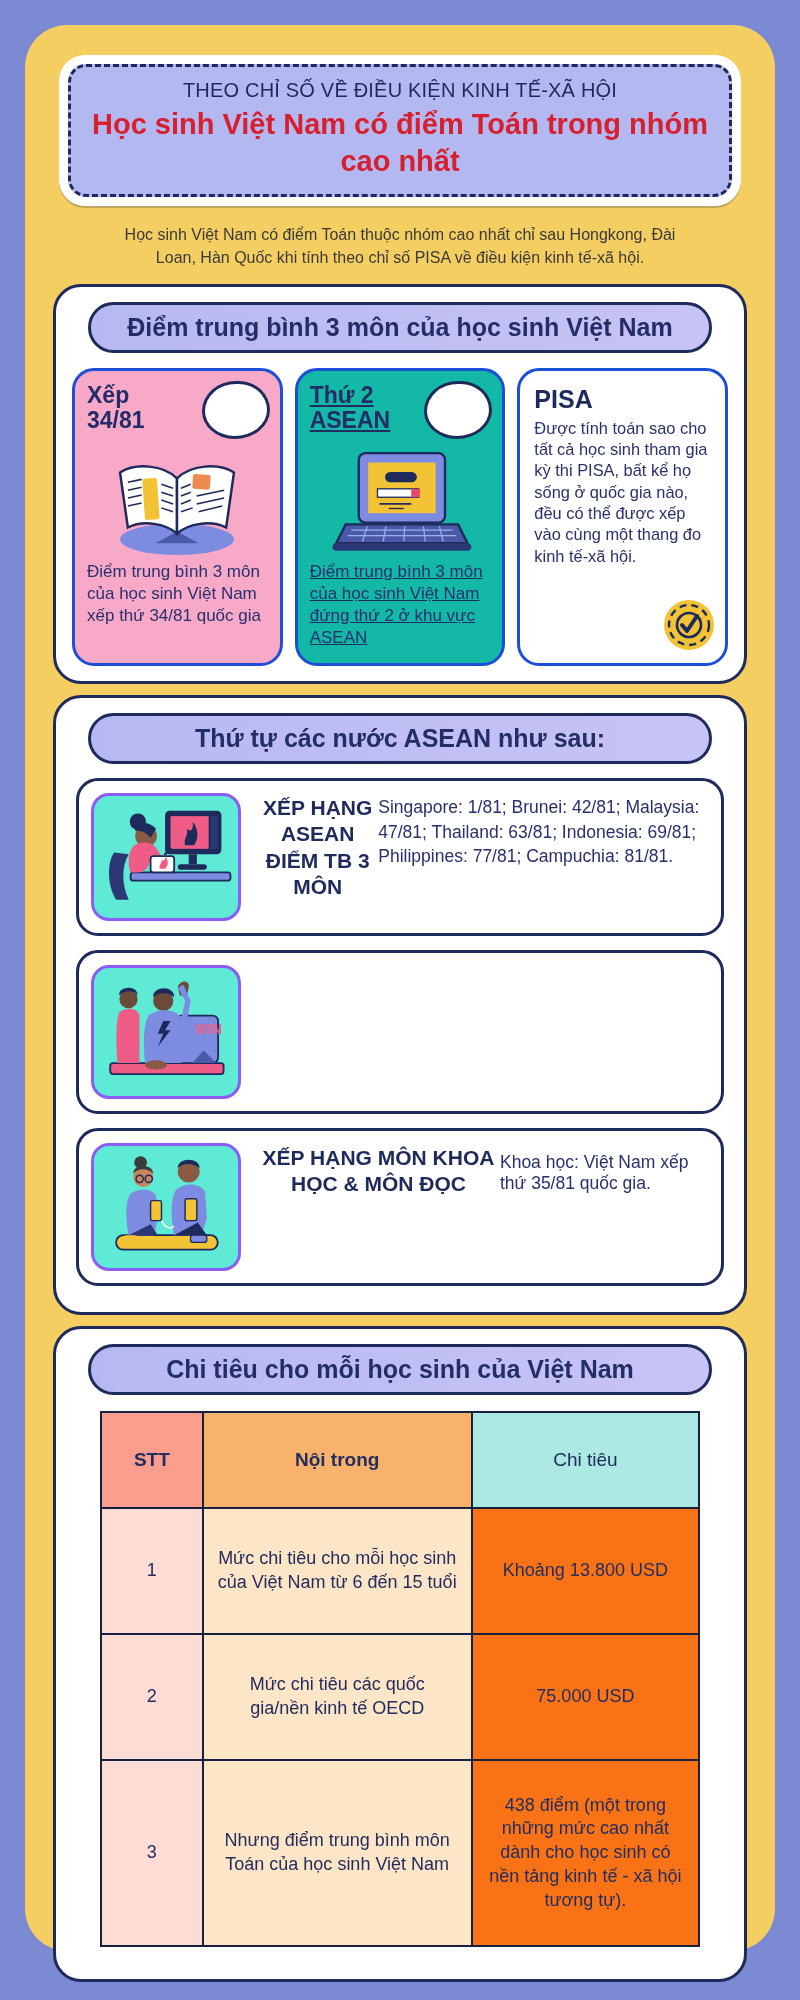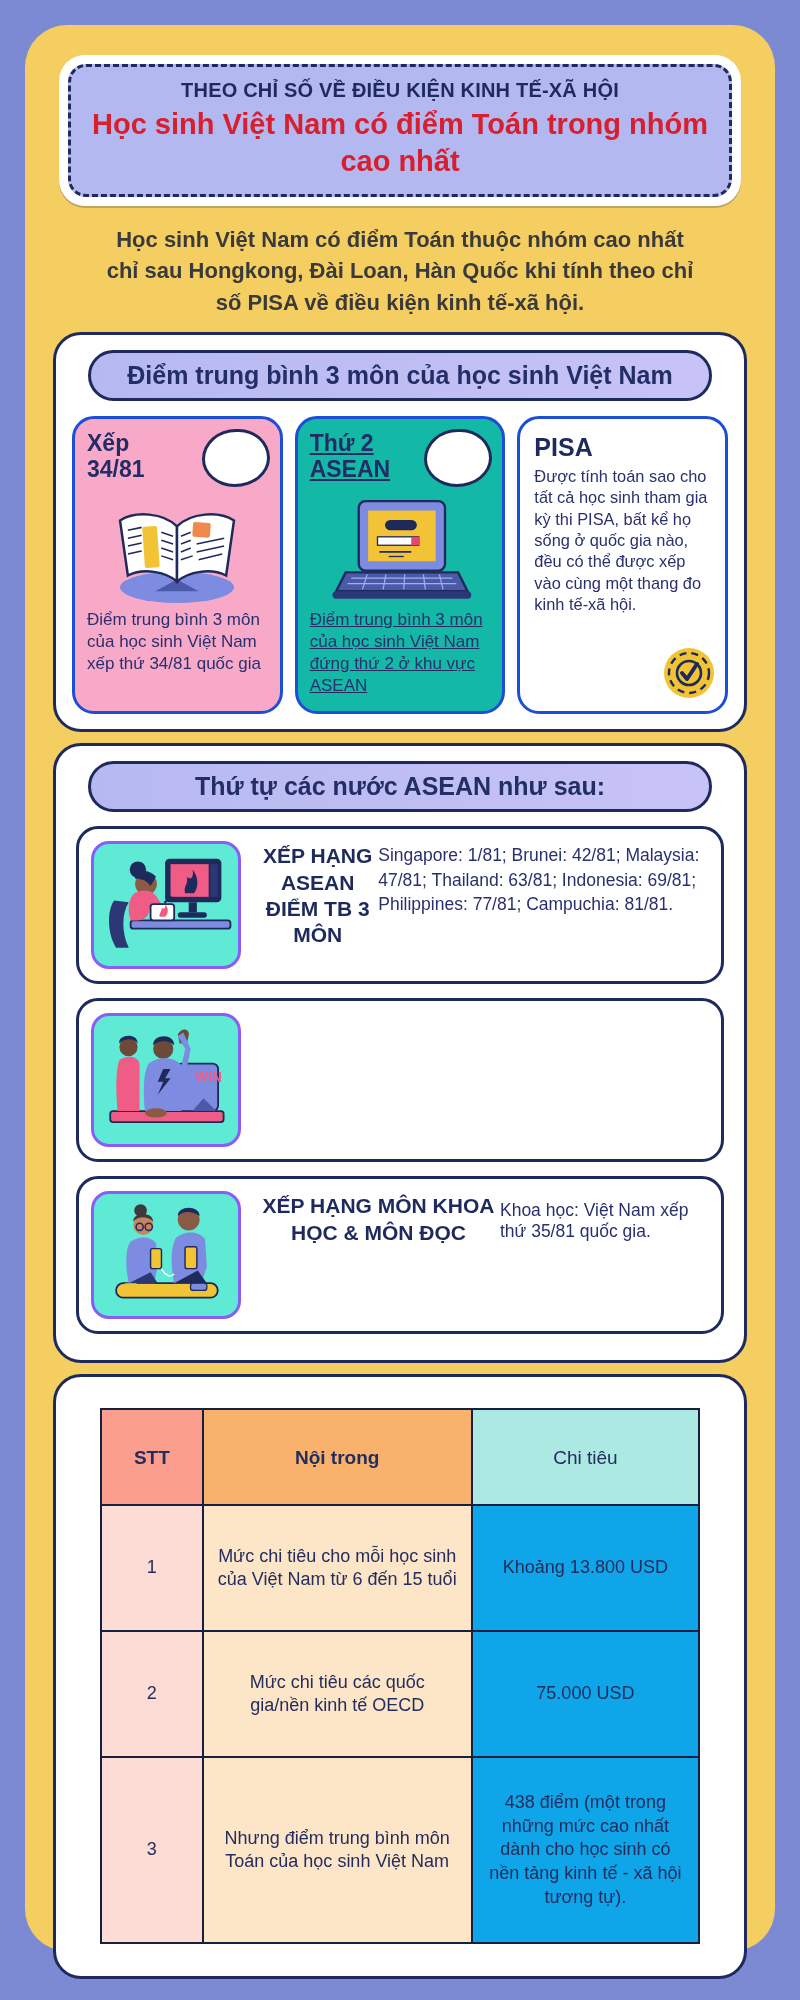--- a/index.html
+++ b/index.html
@@ -19,25 +19,25 @@
   
   .header-wrap{
     background:#ffffff;border-radius:26px;padding:9px;
     margin:0 6px;
     box-shadow:0 2px 0 rgba(30,42,92,.25);
   }
   .header-box{
     background:#B4B8F0;border:3.5px dashed #1E2A5C;border-radius:18px;
     padding:12px 18px 14px 18px;text-align:center;
   }
-  .kicker{font-size:20px;font-weight:700;color:#1E2A5C;letter-spacing:.2px;}
+  .kicker{font-size:20px;font-weight:400;color:#1E2A5C;letter-spacing:.2px;}
   .main-title{font-size:29px;font-weight:800;color:#D6202F;line-height:1.28;margin-top:4px;}
   .intro{
     margin:18px 52px 14px 52px;text-align:center;
-    font-size:22px;line-height:1.42;color:#3A3A3A;font-weight:bold;
+    font-size:16px;line-height:1.42;color:#3A3A3A;
   }
   
   .panel{
     background:#ffffff;border:3px solid #1E2A5C;border-radius:28px;
     margin:11px 0 0 0;padding:15px 16px;box-sizing:border-box;
   }
   .pill{
     background:linear-gradient(90deg,#B6B9F1,#C8C3F6);
     border:3px solid #1E2A5C;border-radius:28px;
     margin:0 16px;padding:8px 10px;text-align:center;
@@ -87,21 +87,21 @@
     border:2.5px solid #17203f;text-align:center;vertical-align:middle;
     padding:8px 14px;color:#232D5E;font-size:18px;line-height:1.32;
   }
   .spend-table th{font-size:19px;height:78px;}
   .col-stt{width:17%;} .col-noidung{width:45%;} .col-chitieu{width:38%;}
   .th-stt{background:#FB9E8D;font-weight:800;}
   .th-noidung{background:#F9B26B;font-weight:800;}
   .th-chitieu{background:#ACE9E3;font-weight:400;}
   .td-stt{background:#FCDCD4;}
   .td-noidung{background:#FDE5C7;}
-  .td-chitieu{background:#0ea5e9;}
+  .td-chitieu{background:#f97316;}
   .row-h1 td{height:108px;}
   .row-h2 td{height:108px;}
   .row-h3 td{height:168px;}
 </style>
 </head>
 <body>
 
 <div class="frame">
 
   <div class="header-wrap">
@@ -276,20 +276,21 @@
         </svg>
       </div>
       <div class="s2content">
         <div class="s2title">XẾP HẠNG MÔN KHOA HỌC &amp; MÔN ĐỌC</div>
         <div class="s2line">Khoa học: Việt Nam xếp thứ 35/81 quốc gia.</div>
       </div>
     </div>
   </div>
 
   <div class="panel" style="padding-bottom:22px;">
+    <div class="pill">Chi tiêu cho mỗi học sinh của Việt Nam</div>
     <table class="spend-table">
       <colgroup>
           <col class="col-stt">
           <col class="col-noidung">
           <col class="col-chitieu">
         </colgroup>
       <thead>
         <tr>
           <th class="th-stt">STT</th>
           <th class="th-noidung">Nội trong</th>

